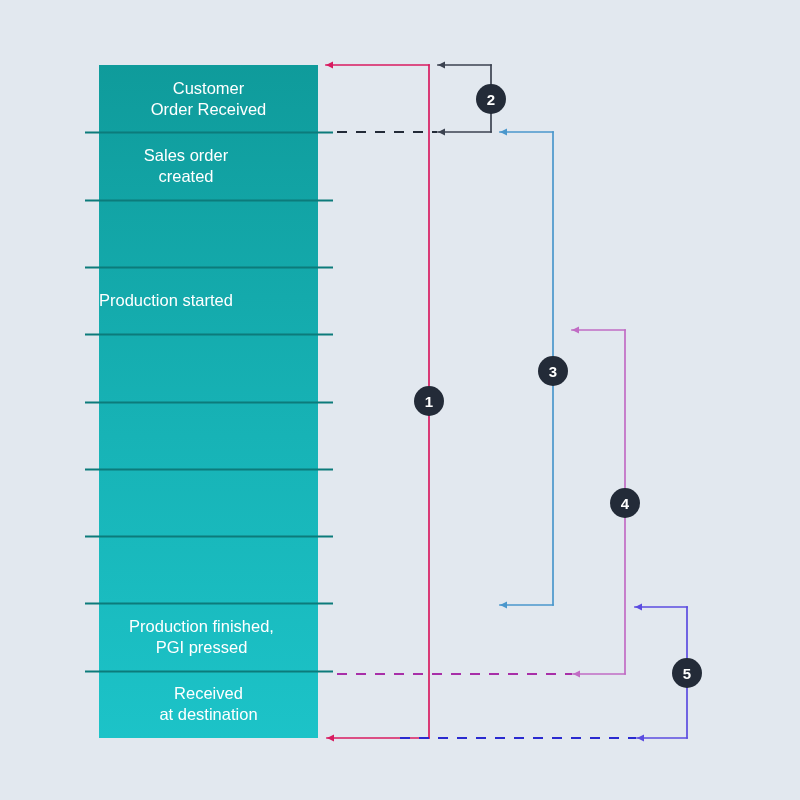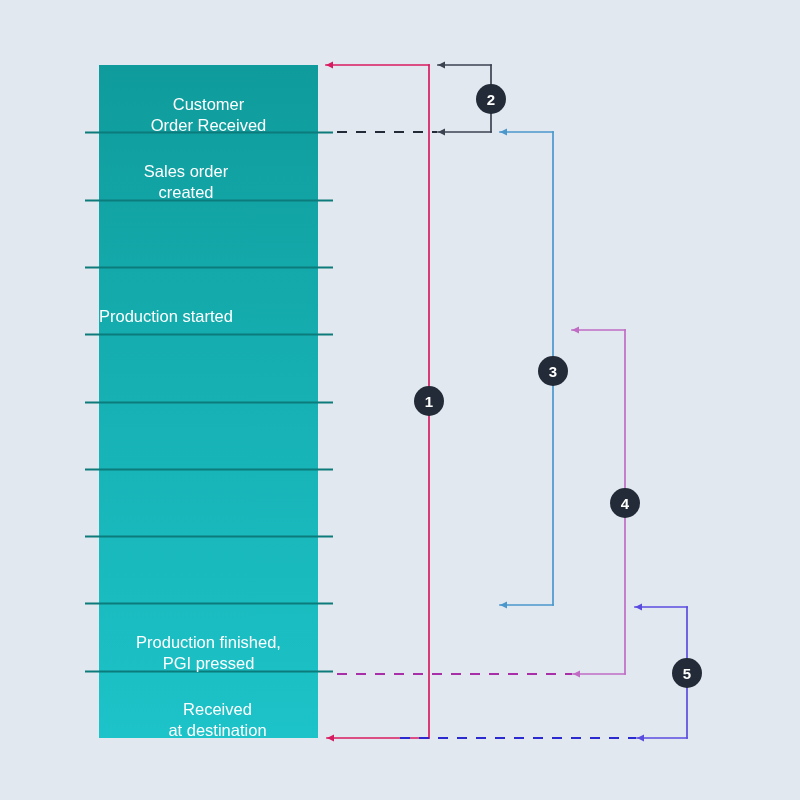--- a/index.html
+++ b/index.html
@@ -25,21 +25,20 @@
   }
   .stage-label {
     position: absolute;
     text-align: center;
     color: #ffffff;
     font-size: 16.5px;
     line-height: 21px;
     font-family: "Liberation Sans", sans-serif;
     white-space: pre-line;
     pointer-events: none;
-    margin-top: 16px;
   }
   .marker-num {
     font-family: "Liberation Sans", sans-serif;
     font-size: 15px;
     font-weight: bold;
     fill: #ffffff;
   }
 </style>
 </head>
 <body>
@@ -130,19 +129,19 @@
         </g>
       </g>
   </svg>
 
   <div id="labels-layer">
       <div class="stage-label" style="left: 99px; top: 65px; width: 219px; height: 67.3px; display: flex; align-items: center; justify-content: center;"><span>Customer
 Order Received</span></div>
       <div class="stage-label" style="left: 99px; top: 132.3px; width: 174px; height: 67.3px; display: flex; align-items: center; justify-content: center;"><span>Sales order
 created</span></div>
       <div class="stage-label" style="left: 99px; top: 266.9px; width: 219px; height: 67.3px; display: flex; align-items: center; justify-content: flex-start;"><span>Production started</span></div>
-      <div class="stage-label" style="left: 99px; top: 603.4px; width: 219px; height: 67.3px; display: flex; align-items: center; justify-content: center;"><span>Production finished,
+      <div class="stage-label" style="left: 92px; top: 603.4px; width: 219px; height: 67.3px; display: flex; align-items: center; justify-content: center;"><span>Production finished,
 PGI pressed</span></div>
-      <div class="stage-label" style="left: 99px; top: 670.7px; width: 219px; height: 67.3px; display: flex; align-items: center; justify-content: center; padding-left: 9px;"><span>Received
+      <div class="stage-label" style="left: 99px; top: 670.7px; width: 219px; height: 67.3px; display: flex; align-items: center; justify-content: center;"><span>Received
 at destination</span></div>
     </div>
 
 </div>
 
 </body></html>

